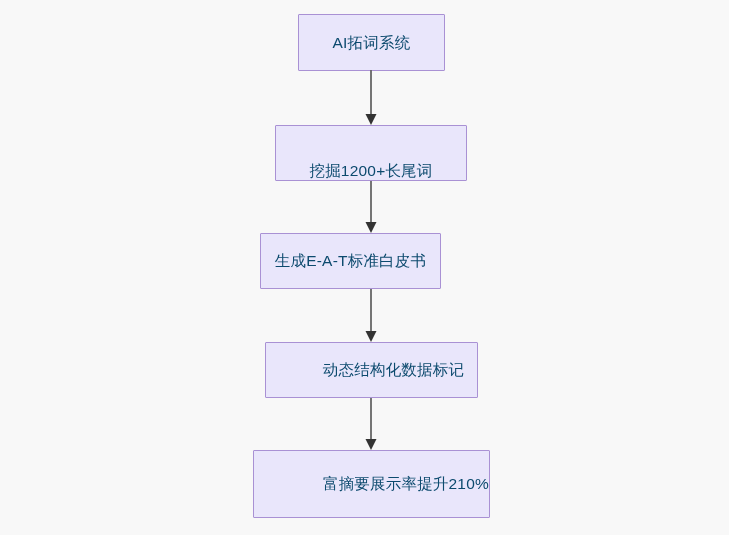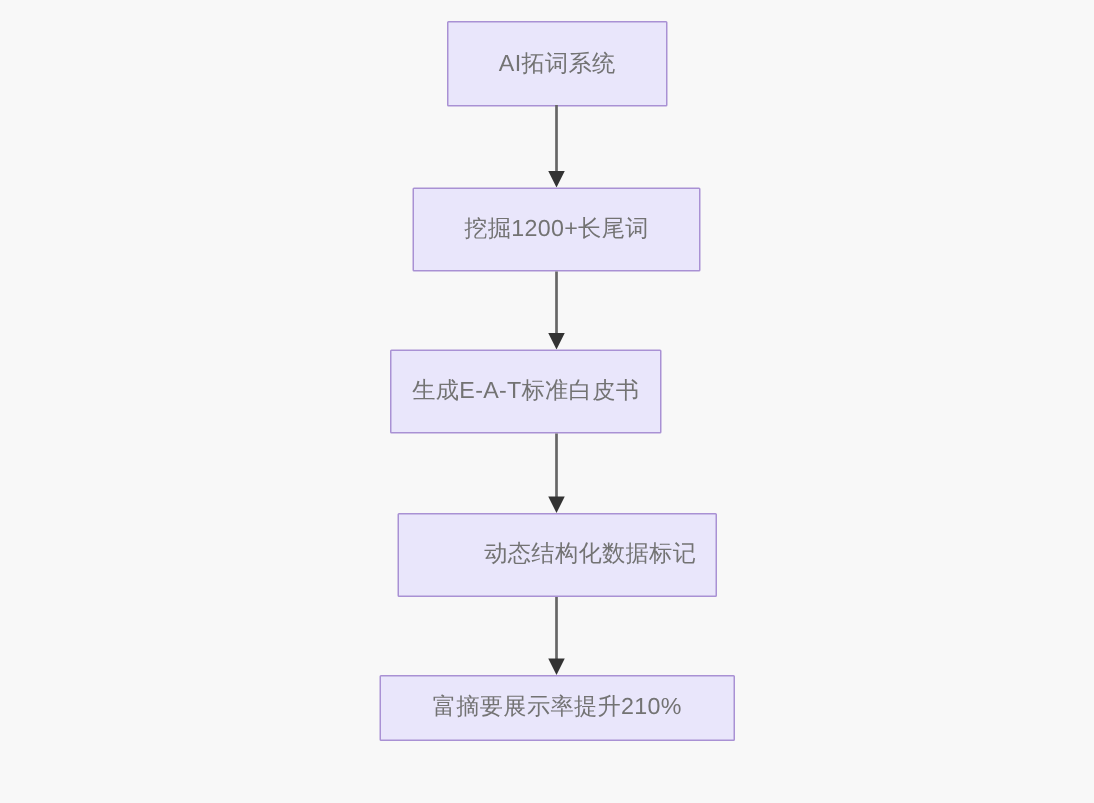--- a/index.html
+++ b/index.html
@@ -23,21 +23,21 @@
     position: absolute;
     box-sizing: border-box;
     background: #e9e6fb;
     border: 1.6px solid #a991d4;
     border-radius: 1px;
     display: flex;
     align-items: center;
     justify-content: center;
   }
   .node-label {
-    color: #737373;
+    color: #0c4a6e;
     font-size: 15.5px;
     line-height: 1.25;
     letter-spacing: 0.2px;
     white-space: nowrap;
     text-align: center;
   }
   .edge {
     position: absolute;
     width: 26px;
     pointer-events: none;
@@ -56,21 +56,21 @@
     <span class="node-label">AI拓词系统</span>
   </div>
 
   <div class="edge" style="left:358px; top:70px; height:56px;">
     <svg width="26" height="56" viewBox="0 0 26 56">
       <line x1="13" y1="0" x2="13" y2="46" stroke="#666666" stroke-width="1.8"></line>
       <polygon points="13,55 7.5,44 18.5,44" fill="#333333"></polygon>
     </svg>
   </div>
 
-  <div class="node" style="left:275px; top:125px; width:192px; height:56px;">
+  <div class="node" style="left:275px; top:125px; width:192px; height:56px;align-items:flex-end;">
     <span class="node-label">挖掘1200+长尾词</span>
   </div>
 
   <div class="edge" style="left:358px; top:181px; height:53px;">
     <svg width="26" height="53" viewBox="0 0 26 53">
       <line x1="13" y1="0" x2="13" y2="43" stroke="#666666" stroke-width="1.8"></line>
       <polygon points="13,52 7.5,41 18.5,41" fill="#333333"></polygon>
     </svg>
   </div>
 
@@ -89,17 +89,17 @@
     <span class="node-label">动态结构化数据标记</span>
   </div>
 
   <div class="edge" style="left:358px; top:398px; height:53px;">
     <svg width="26" height="53" viewBox="0 0 26 53">
       <line x1="13" y1="0" x2="13" y2="43" stroke="#666666" stroke-width="1.8"></line>
       <polygon points="13,52 7.5,41 18.5,41" fill="#333333"></polygon>
     </svg>
   </div>
 
-  <div class="node" style="left:253px; top:450px; width:237px; height:44px;">
+  <div class="node" style="left:253px; top:450px; width:237px; height:68px;justify-content:flex-end;">
     <span class="node-label">富摘要展示率提升210%</span>
   </div>
 
 </div>
 
 </body></html>

